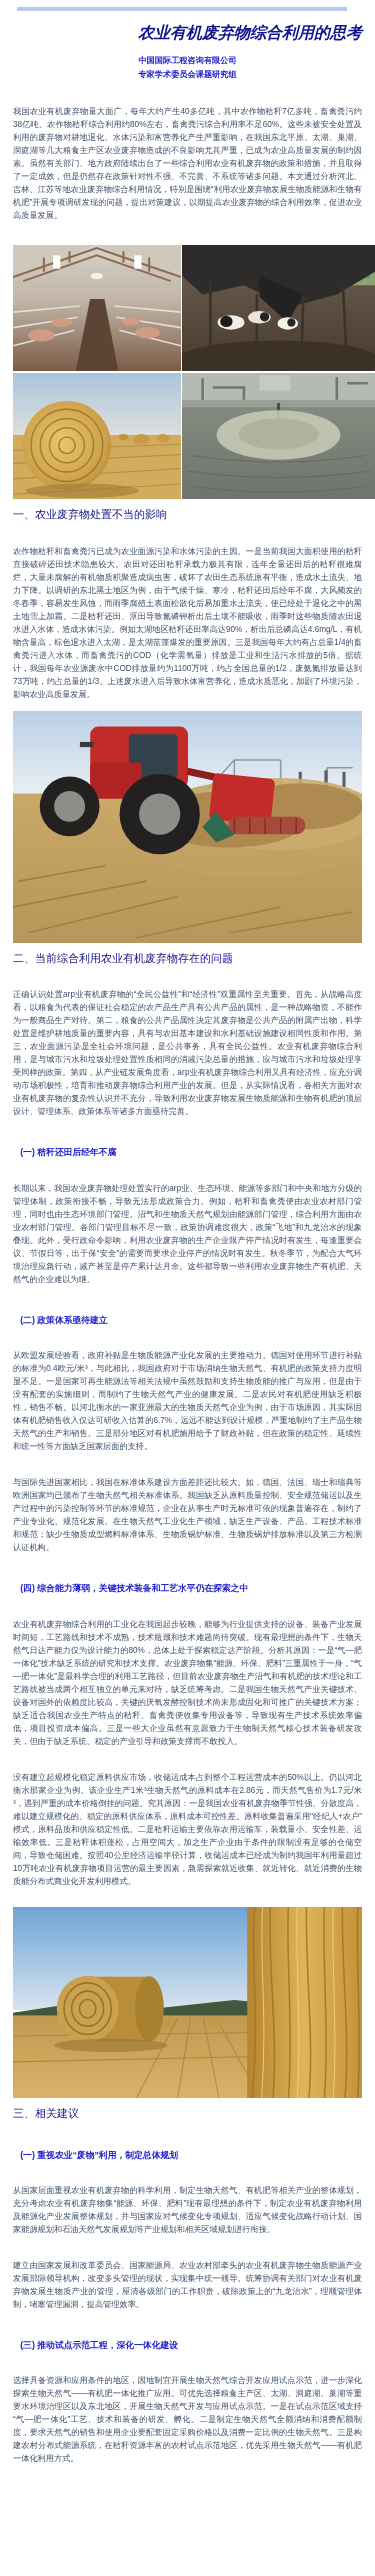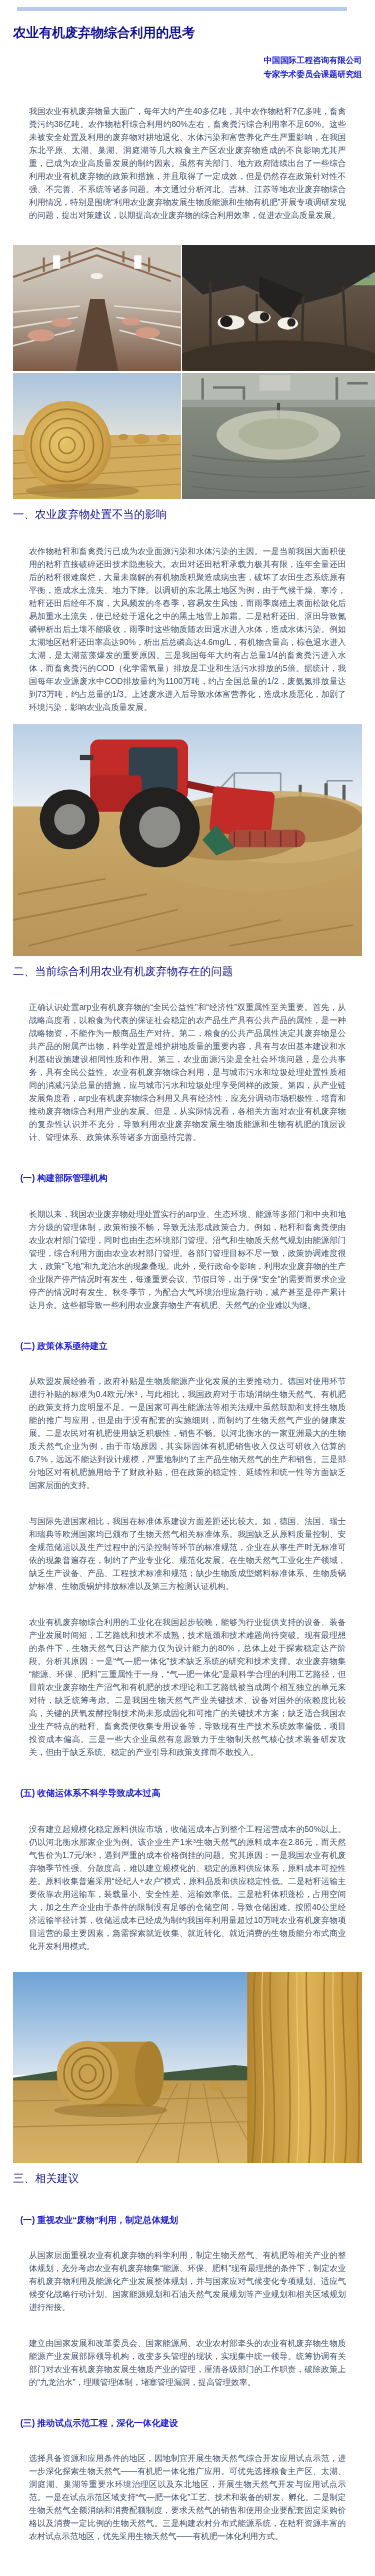--- a/index.html
+++ b/index.html
@@ -1,23 +1,23 @@
 <!DOCTYPE html>
 <html lang="zh" style="font-size:8.2px"><head>
 <meta charset="utf-8">
 <style>
   html,body{margin:0;padding:0;background:#ffffff;}
   body{width:375px;font-family:"Liberation Sans","DejaVu Sans",sans-serif;}
   .page{width:375px;background:#fff;overflow:hidden;}
   .topbar{height:3.6px;background:#b9c9ee;margin:7.2px 28px 0 16.5px;}
   article{padding:0 13px 7.2px 13px;}
-  h1.title{text-align:left;color:#14148f;font-size:13px;font-weight:bold;margin:15.5px 0 0;line-height:14.4px;}
-  .authors{text-align:right;color:#2322cb;font-size:8.2px;font-weight:600;line-height:14px;margin:13.4px 0 0;}
+  h1.title{text-align:right;color:#14148f;font-size:16px;font-weight:bold;margin:15.5px 0 0;line-height:14.4px;font-style:italic;}
+  .authors{text-align:center;color:#2322cb;font-size:8.2px;font-weight:600;line-height:14px;margin:13.4px 0 0;}
   .authors div{margin:0;}
-  p.body{font-size:8.2px;line-height:13px;text-align:justify;color:#3d4d68;margin:23px 16px 0;}
+  p.body{font-size:8.2px;line-height:13px;text-align:justify;color:#3d4d68;margin:23px 0 0;}
   h2.sec{font-size:11px;color:#13128b;font-weight:normal;margin:9px 0 0;line-height:13.4px;}
   h3.sub{font-size:8.8px;color:#2222cc;font-weight:bold;margin:28px 0 0 7.2px;line-height:12.4px;}
   figure{margin:23px 0 0;padding:0;}
   figure svg{display:block;width:100%;height:100%;}
   .grid{display:grid;grid-template-columns:168px 1fr;gap:2.1px 1px;margin-right:-13px;}
   .grid .ph{height:126px;overflow:hidden;}
   .ph-wide{height:232px;overflow:hidden;}
   .ph-wide2{height:191px;overflow:hidden;}
 </style>
 </head>
@@ -225,31 +225,31 @@
               <line x1="550" y1="208" x2="550" y2="238"></line>
           </g>
           <polygon points="395,195 430,240 395,255 368,225" fill="#2e6b4f"></polygon>
         </g>
       </svg>
     </figure>
 
     <h2 class="sec">二、当前综合利用农业有机废弃物存在的问题</h2>
     <p class="body">正确认识处置агр业有机废弃物的“全民公益性”和“经济性”双重属性至关重要。首先，从战略高度看，以粮食为代表的保证社会稳定的农产品生产具有公共产品的属性，是一种战略物资，不能作为一般商品生产对待。第二，粮食的公共产品属性决定其废弃物是公共产品的附属产出物，科学处置是维护耕地质量的重要内容，具有与农田基本建设和水利基础设施建设相同性质和作用。第三，农业面源污染是全社会环境问题，是公共事务，具有全民公益性。农业有机废弃物综合利用，是与城市污水和垃圾处理处置性质相同的消减污染总量的措施，应与城市污水和垃圾处理享受同样的政策。第四，从产业链发展角度看，агр业有机废弃物综合利用又具有经济性，应充分调动市场积极性，培育和推动废弃物综合利用产业的发展。但是，从实际情况看，各相关方面对农业有机废弃物的复杂性认识并不充分，导致利用农业废弃物发展生物质能源和生物有机肥的顶层设计、管理体系、政策体系等诸多方面亟待完善。</p>
 
-    <h3 class="sub">(一) 构建部际管理机构</h3>
+    <h3 class="sub">(一) 秸秆还田后经年不腐</h3>
     <p class="body">长期以来，我国农业废弃物处理处置实行的агр业、生态环境、能源等多部门和中央和地方分级的管理体制，政策衔接不畅，导致无法形成政策合力。例如，秸秆和畜禽粪便由农业农村部门管理，同时也由生态环境部门管理。沼气和生物质天然气规划由能源部门管理，综合利用方面由农业农村部门管理。各部门管理目标不尽一致，政策协调难度很大，政策“飞地”和九龙治水的现象叠现。此外，受行政命令影响，利用农业废弃物的生产企业限产停产情况时有发生，每逢重要会议、节假日等，出于保“安全”的需要而要求企业停产的情况时有发生。秋冬季节，为配合大气环境治理应急行动，减产甚至是停产累计达月余。这些都导致一些利用农业废弃物生产有机肥、天然气的企业难以为继。</p>
 
     <h3 class="sub">(二) 政策体系亟待建立</h3>
     <p class="body">从欧盟发展经验看，政府补贴是生物质能源产业化发展的主要推动力。德国对使用环节进行补贴的标准为0.4欧元/米³，与此相比，我国政府对于市场消纳生物天然气、有机肥的政策支持力度明显不足。一是国家可再生能源法等相关法规中虽然鼓励和支持生物质能的推广与应用，但是由于没有配套的实施细则，而制约了生物天然气产业的健康发展。二是农民对有机肥使用缺乏积极性，销售不畅。以河北衡水的一家亚洲最大的生物质天然气企业为例，由于市场原因，其实际固体有机肥销售收入仅达可研收入估算的6.7%，远远不能达到设计规模，严重地制约了主产品生物天然气的生产和销售。三是部分地区对有机肥施用给予了财政补贴，但在政策的稳定性、延续性和统一性等方面缺乏国家层面的支持。</p>
 
     <p class="body">与国际先进国家相比，我国在标准体系建设方面差距还比较大。如，德国、法国、瑞士和瑞典等欧洲国家均已颁布了生物天然气相关标准体系。我国缺乏从原料质量控制、安全规范储运以及生产过程中的污染控制等环节的标准规范，企业在从事生产时无标准可依的现象普遍存在，制约了产业专业化、规范化发展。在生物天然气工业化生产领域，缺乏生产设备、产品、工程技术标准和规范；缺少生物质成型燃料标准体系、生物质锅炉标准、生物质锅炉排放标准以及第三方检测认证机构。</p>
 
+    <h3 class="sub">(四) 综合能力薄弱，关键技术装备和工艺水平仍在探索之中</h3>
     <p class="body">农业有机废弃物综合利用的工业化在我国起步较晚，能够为行业提供支持的设备、装备产业发展时间短，工艺路线和技术不成熟，技术瓶颈和技术难题尚待突破。现有最理想的条件下，生物天然气日达产能力仅为设计能力的80%，总体上处于探索稳定达产阶段。分析其原因：一是“气—肥一体化”技术缺乏系统的研究和技术支撑。农业废弃物集“能源、环保、肥料”三重属性于一身，“气—肥一体化”是最科学合理的利用工艺路径，但目前农业废弃物生产沼气和有机肥的技术理论和工艺路线被当成两个相互独立的单元来对待，缺乏统筹考虑。二是我国生物天然气产业关键技术、设备对国外的依赖度比较高，关键的厌氧发酵控制技术尚未形成固化和可推广的关键技术方案；缺乏适合我国农业生产特点的秸秆、畜禽粪便收集专用设备等，导致现有生产技术系统效率偏低，项目投资成本偏高。三是一些大企业虽然有意愿致力于生物制天然气核心技术装备研发攻关，但由于缺乏系统、稳定的产业引导和政策支撑而不敢投入。</p>
 
-    <h3 class="sub">(五) 收储运体系不科学导致成本过高</h3>
     <p class="body">没有建立起规模化稳定原料供应市场，收储运成本占到整个工程运营成本的50%以上。仍以河北衡水那家企业为例。该企业生产1米³生物天然气的原料成本在2.86元，而天然气售价为1.7元/米³，遇到严重的成本价格倒挂的问题。究其原因：一是我国农业有机废弃物季节性强、分散度高，难以建立规模化的、稳定的原料供应体系，原料成本可控性差。原料收集普遍采用“经纪人+农户”模式，原料品质和供应稳定性低。二是秸秆运输主要依靠农用运输车，装载量小、安全性差、运输效率低。三是秸秆体积蓬松，占用空间大，加之生产企业由于条件的限制没有足够的仓储空间，导致仓储困难。按照40公里经济运输半径计算，收储运成本已经成为制约我国年利用量超过10万吨农业有机废弃物项目运营的最主要因素，急需探索就近收集、就近转化、就近消费的生物质能分布式商业化开发利用模式。</p>
 
     <figure class="ph-wide2" style="margin-top:19.6px;">
       <svg viewBox="0 0 678 370" preserveAspectRatio="none">
         <defs>
           <linearGradient id="sk3" x1="0" y1="0" x2="0" y2="1">
             <stop offset="0" stop-color="#6ea3d6"></stop>
               <stop offset="1" stop-color="#d8e4ef"></stop>
           </linearGradient>
           <linearGradient id="fl3" x1="0" y1="0" x2="0" y2="1">

